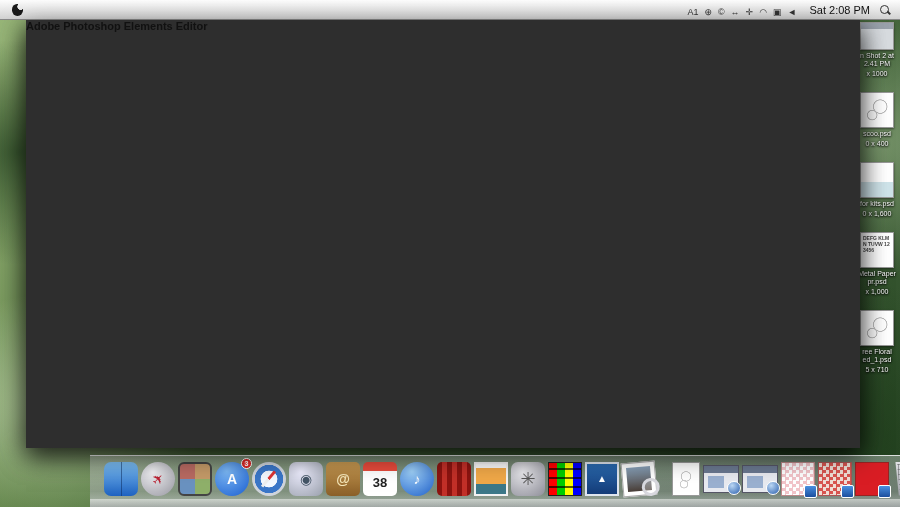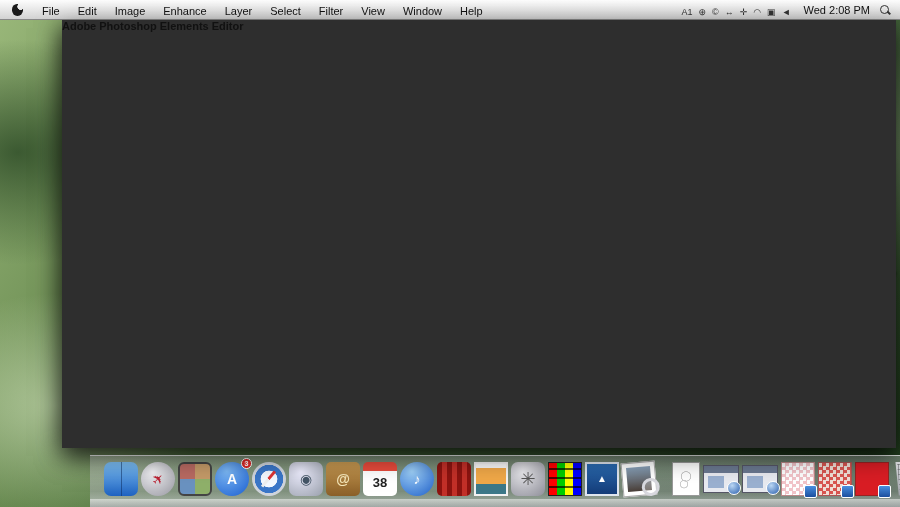--- a/index.html
+++ b/index.html
@@ -17,21 +17,21 @@
   .menu-item{font-size:11px;color:#111;padding:0 9px;}
   .menu-item.app{font-weight:bold;padding-left:0;}
   .mb-right{margin-left:auto;display:flex;align-items:center;gap:4px;}
   .mb-ic{font-size:9px;color:#333;padding:0 3px;}
   .mb-clock{font-size:11px;color:#111;padding:0 6px;}
   .spot{width:10px;height:10px;position:relative;margin-right:2px;}
   .spot::before{content:"";position:absolute;left:0;top:0;width:7px;height:7px;border:1.5px solid #333;border-radius:50%;}
   .spot::after{content:"";position:absolute;left:7px;top:7px;width:4px;height:1.5px;background:#333;transform:rotate(45deg);}
 
   
-  .app{position:absolute;left:26px;top:20px;width:834px;height:428px;background:#2e2e2e;box-shadow:0 8px 24px rgba(0,0,0,.55);z-index:5;margin-left:36px;}
+  .app{position:absolute;left:26px;top:20px;width:834px;height:428px;background:#2e2e2e;box-shadow:0 8px 24px rgba(0,0,0,.55);z-index:5;}
   .win-header{position:absolute;left:0;top:0;width:100%;height:15px;background:linear-gradient(#2b2b2b,#1c1c1c);display:flex;align-items:center;padding:0 6px;}
   .tl{width:7px;height:7px;border-radius:50%;margin-right:5px;}
   .tl.r{background:#f1574e;} .tl.y{background:#f5b92d;} .tl.g{background:#53c22b;}
   .wh-icons{display:flex;gap:6px;margin-left:12px;}
   .wh-ic{font-size:8px;color:#7db6e8;line-height:10px;}
   .wh-actions{margin-left:auto;display:flex;gap:10px;align-items:center;margin-right:140px;}
   .wh-act{display:flex;align-items:center;gap:3px;font-size:9px;color:#ddd;}
   .wh-act .ai{color:#5aa7e8;font-size:9px;}
 
   .options-bar{position:absolute;left:0;top:15px;width:100%;height:16px;background:linear-gradient(#464646,#3a3a3a);border-top:1px solid #555;display:flex;align-items:center;gap:10px;padding:0 10px 0 16px;}
@@ -215,24 +215,23 @@
   .dk[data-kind="swpink"]::after,.dk[data-kind="swredpat"]::after,.dk[data-kind="swred"]::after{content:"";position:absolute;right:-3px;bottom:-3px;width:11px;height:11px;background:linear-gradient(#4a90e0,#1c4f9e);border:1px solid #fff;border-radius:2px;}
   .dk[data-kind="trash"]{background:linear-gradient(#e2e2e6,#9b9ca4);clip-path:polygon(10% 0,90% 0,80% 100%,20% 100%);}
   .dk[data-kind="trash"]::before{content:"";position:absolute;inset:2px;background:repeating-linear-gradient(0deg,transparent 0 4px,rgba(90,90,95,.5) 4px 5px),repeating-linear-gradient(90deg,transparent 0 4px,rgba(90,90,95,.5) 4px 5px);clip-path:polygon(10% 0,90% 0,80% 100%,20% 100%);}
 </style>
 </head>
 <body>
 
 <div class="menubar">
   <span class="apple-logo"></span>
   <span class="menu-item app">Adobe Photoshop Elements Editor</span>
-  <span><span class="menu-item">File</span><span class="menu-item">Edit</span><span class="menu-item">Image</span><span class="menu-item">Enhance</span><span class="menu-item">Layer</span><span class="menu-item">Select</span><span class="menu-item">Filter</span><span class="menu-item">View</span><span class="menu-item">Window</span><span class="menu-item">Help</span></span>
   <span class="mb-right">
     <span><span class="mb-ic">A1</span><span class="mb-ic">⊕</span><span class="mb-ic">©</span><span class="mb-ic">↔</span><span class="mb-ic">✛</span><span class="mb-ic">◠</span><span class="mb-ic">▣</span><span class="mb-ic">◄</span></span>
-    <span class="mb-clock">Wed 2:08 PM</span>
+    <span class="mb-clock">Sat 2:08 PM</span>
     <span class="spot"></span>
   </span>
 </div>
 
 <ul class="desk-icons">
 
     <li class="dicon-item">
       <span class="dthumb" data-variant="screenshot"></span>
       <span class="dlabel">n Shot 2 at 2.41 PM</span>
       <span class="dlabel">x 1000</span>

